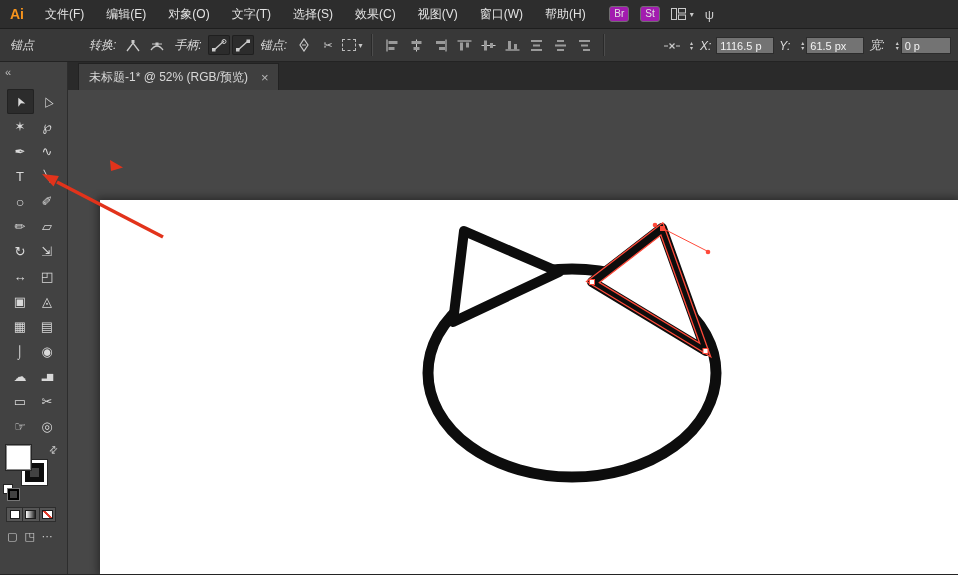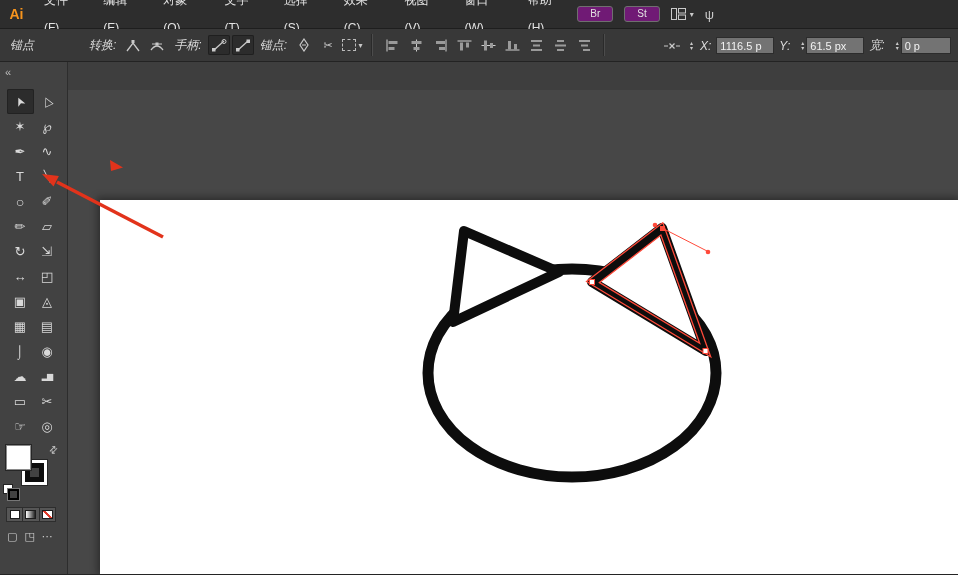--- a/index.html
+++ b/index.html
@@ -6,22 +6,22 @@
   body{font-family:"Liberation Sans","DejaVu Sans",sans-serif;}
   #app{position:relative;width:958px;height:574px;overflow:hidden;background:#3e3e3e;}
 
   
   .menubar{position:absolute;left:0;top:0;width:100%;height:29px;background:#2d2d2d;
            display:flex;align-items:center;border-bottom:1px solid #1e1e1e;box-sizing:border-box;}
   .logo{width:34px;text-align:center;color:#f7941d;font-weight:bold;font-size:14px;}
   #menu-items{display:flex;}
   .menu-item{color:#e3e3e3;font-size:12px;padding:16px 11px;line-height:28px;cursor:default;}
   .menu-right{margin-left:auto;display:flex;align-items:center;gap:11px;padding-right:244px;}
-  .badge{background:#701a75;border:1px solid #6f6f6f;color:#e2e2e2;font-size:10px;
-         padding:1px 12px;border-radius:3px;line-height:12px;}
+  .badge{background:#a21caf;border:1px solid #6f6f6f;color:#e2e2e2;font-size:10px;
+         padding:1px 4px;border-radius:3px;line-height:12px;}
   .ws{display:flex;align-items:center;gap:4px;}
   .caret{font-size:8px;color:#c9c9c9;}
   .plug{color:#c9c9c9;font-size:13px;}
 
   
   .controlbar{position:absolute;left:0;top:29px;width:100%;height:33px;background:#383838;
               border-bottom:1px solid #232323;display:flex;align-items:center;box-sizing:border-box;
               color:#dcdcdc;font-size:12px;white-space:nowrap;overflow:hidden;position:absolute;}
   .cb-label{margin:0 5px;font-style:italic;}
   #ctx-label{margin-left:10px;margin-right:50px;}
@@ -262,20 +262,26 @@
       <input class="field" data-name="y-position-input" value="61.5 px" style="">
       <span class="cb-label" data-name="width-label">宽:</span>
       <span class="stepper" data-name="width-stepper">
           <span>▴</span>
           <span>▾</span>
         </span>
       <input class="field small" data-name="width-input" value="0 p" style="">
     </div>
   </div>
 
+  <div class="tabbar" data-name="document-tab-bar">
+    <div class="tab" data-name="document-tab">
+      <span data-name="document-tab-title">未标题-1* @ 52% (RGB/预览)</span>
+      <span class="tab-close" data-name="close-icon">×</span>
+    </div>
+  </div>
 
   <div class="sidebar" data-name="tools-panel">
     <div class="collapse" data-name="collapse-panel-icon">«</div>
     <div class="tools" id="tool-grid" data-name="tool-grid">
         <div class="tool active" data-name="selection-tool">
           <span class="tglyph" data-name="selection-tool-icon">➤</span>
         </div>
         <div class="tool" data-name="direct-selection-tool">
           <span class="tglyph" data-name="direct-selection-tool-icon">▷</span>
         </div>

